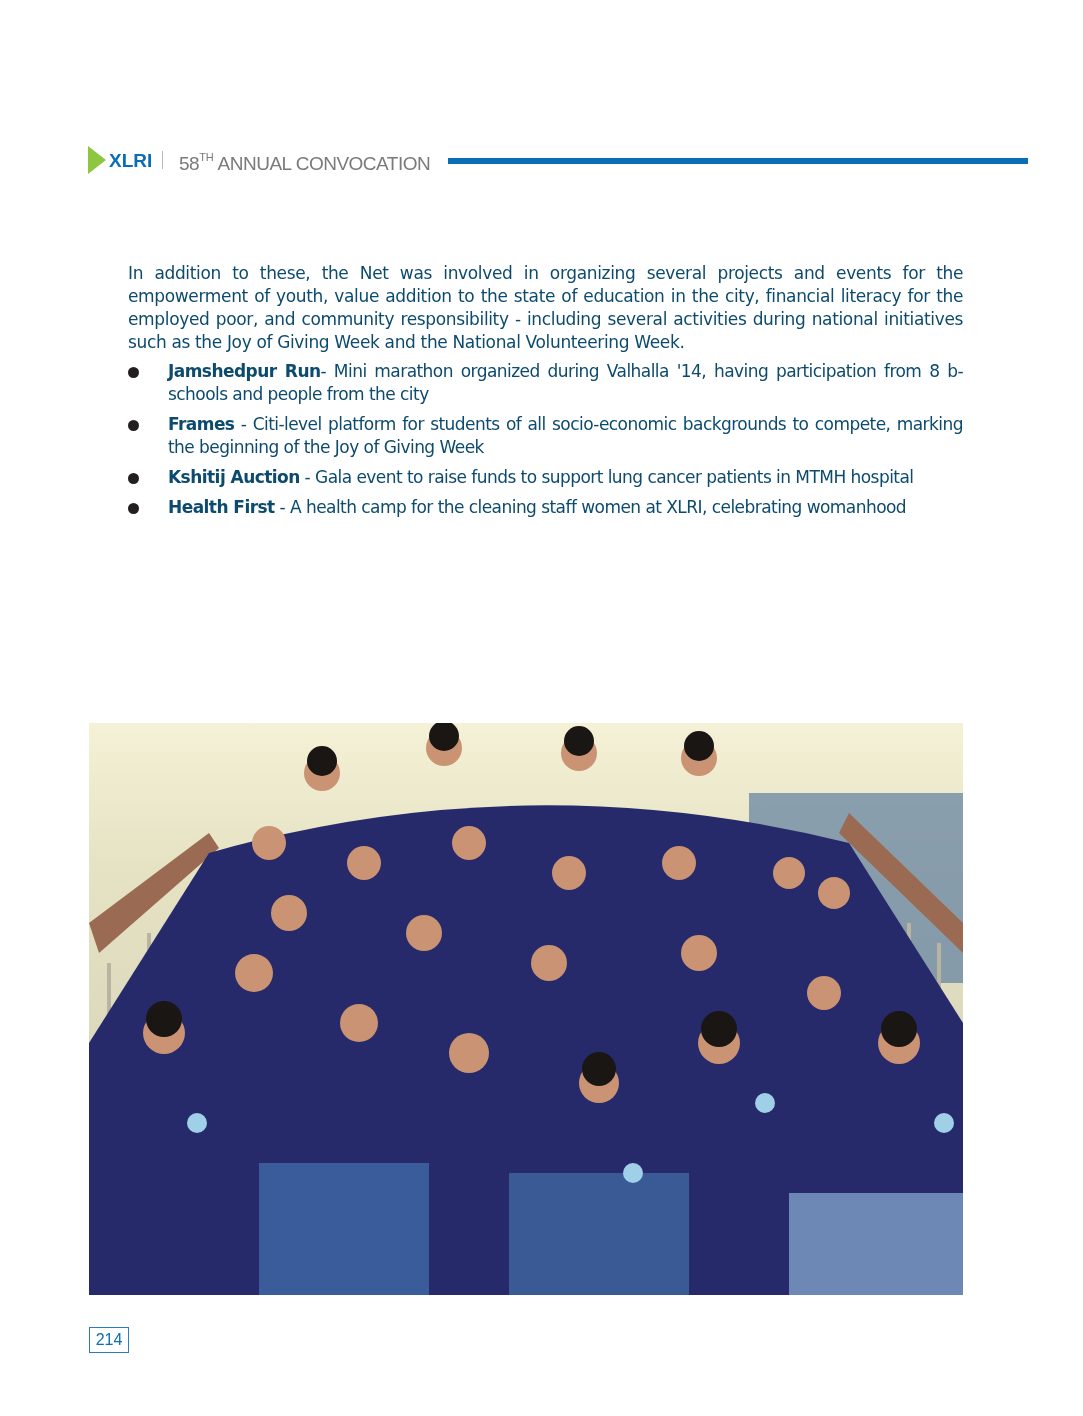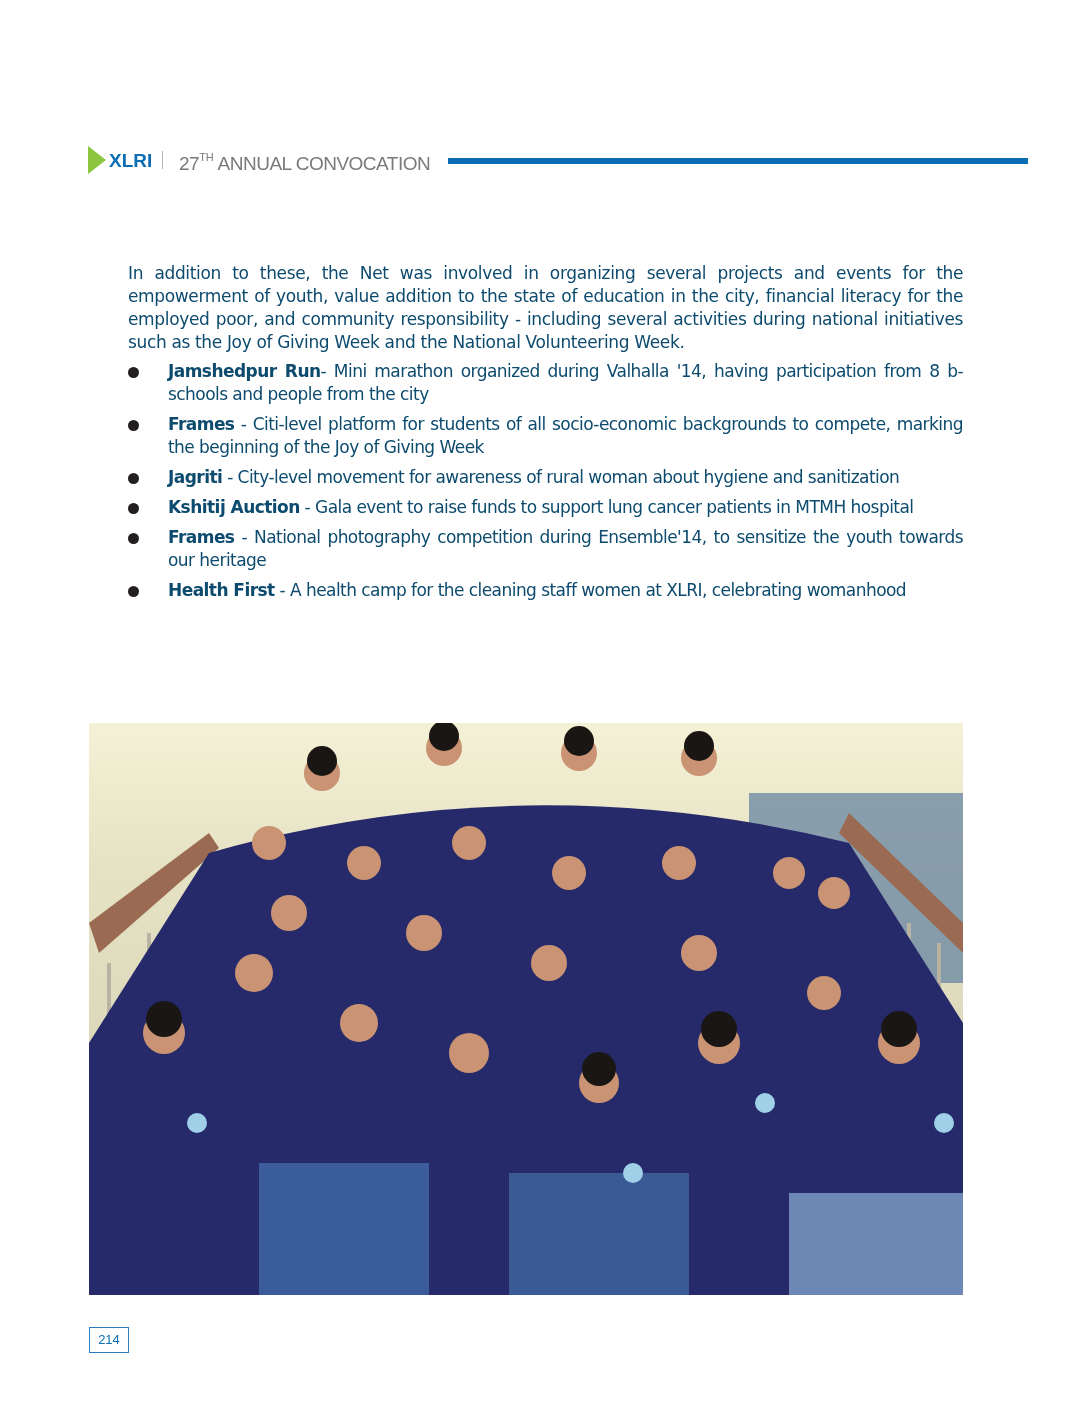--- a/index.html
+++ b/index.html
@@ -21,41 +21,39 @@
   ul.events { list-style: none; margin: 6px 0 0 0; padding: 0; }
   ul.events li { position: relative; padding-left: 40px; margin-bottom: 7px; text-align: justify; letter-spacing: -0.55px; }
   ul.events li .bullet { position: absolute; left: 0; top: 7px; width: 11px; height: 11px; background: #231f20; border-radius: 50%; }
   ul.events li .title { font-weight: bold; }
 
   .photo { position: absolute; left: 89px; top: 723px; width: 874px; height: 572px; overflow: hidden;
     background: linear-gradient(180deg, #f1efd5 0%, #e9e6c6 12%, #2b2d6b 30%, #1f2460 60%, #283a78 100%); }
   .photo svg { display: block; }
 
   .page-num { position: absolute; left: 89px; top: 1327px; width: 38px; height: 24px; border: 1px solid #2a7bbf;
-    font-size: 13px; color: #0b6db3; text-align: center; line-height: 24px; }
+    font-size: 16px; color: #0b6db3; text-align: center; line-height: 24px; }
 </style>
 </head>
 <body>
 
 <div class="header">
   <div class="logo-arrow"></div>
   <div class="logo-text">XLRI</div>
   <div class="sep"></div>
-  <div class="conv"><span>27</span><sup>TH</sup> <span>ANNUAL CONVOCATION</span></div>
+  <div class="conv"><span>58</span><sup>TH</sup> <span>ANNUAL CONVOCATION</span></div>
   <div class="rule"></div>
 </div>
 
 <div class="content">
   <p class="intro">In addition to these, the Net was involved in organizing several projects and events for the empowerment of youth, value addition to the state of education in the city, financial literacy for the employed poor, and community responsibility - including several activities during national initiatives such as the Joy of Giving Week and the National Volunteering Week.</p>
   <ul class="events">
     <li><span class="bullet"></span><span class="title">Jamshedpur Run</span><span>- Mini marathon organized during Valhalla '14, having participation from 8 b-schools and people from the city</span></li>
     <li><span class="bullet"></span><span class="title">Frames</span><span> - Citi-level platform for students of all socio-economic backgrounds to compete, marking the beginning of the Joy of Giving Week</span></li>
-    <li><span class="bullet"></span><span class="title">Jagriti</span><span> - City-level movement for awareness of rural woman about hygiene and sanitization</span></li>
     <li><span class="bullet"></span><span class="title">Kshitij Auction</span><span> - Gala event to raise funds to support lung cancer patients in MTMH hospital</span></li>
-    <li><span class="bullet"></span><span class="title">Frames</span><span> - National photography competition during Ensemble'14, to sensitize the youth towards our heritage</span></li>
     <li><span class="bullet"></span><span class="title">Health First</span><span> - A health camp for the cleaning staff women at XLRI, celebrating womanhood</span></li>
   </ul>
 </div>
 
 <div class="photo" title="Group photo of students in navy blue polo shirts showing victory signs on a staircase">
   <svg width="874" height="572" viewBox="0 0 874 572">
     <defs>
       <linearGradient id="bg" x1="0" y1="0" x2="0" y2="1">
         <stop offset="0" stop-color="#f4f1d6"></stop>
         <stop offset="0.25" stop-color="#e6e2c4"></stop>

